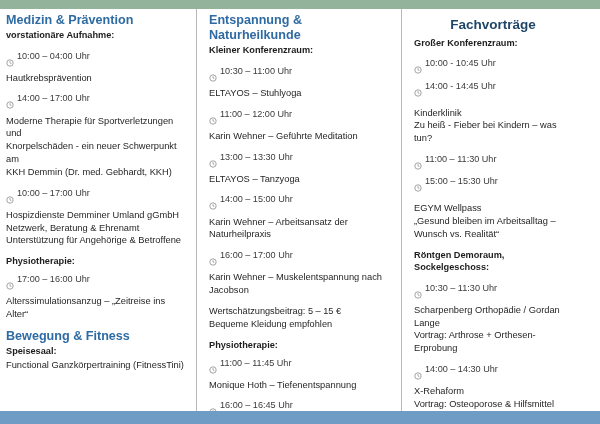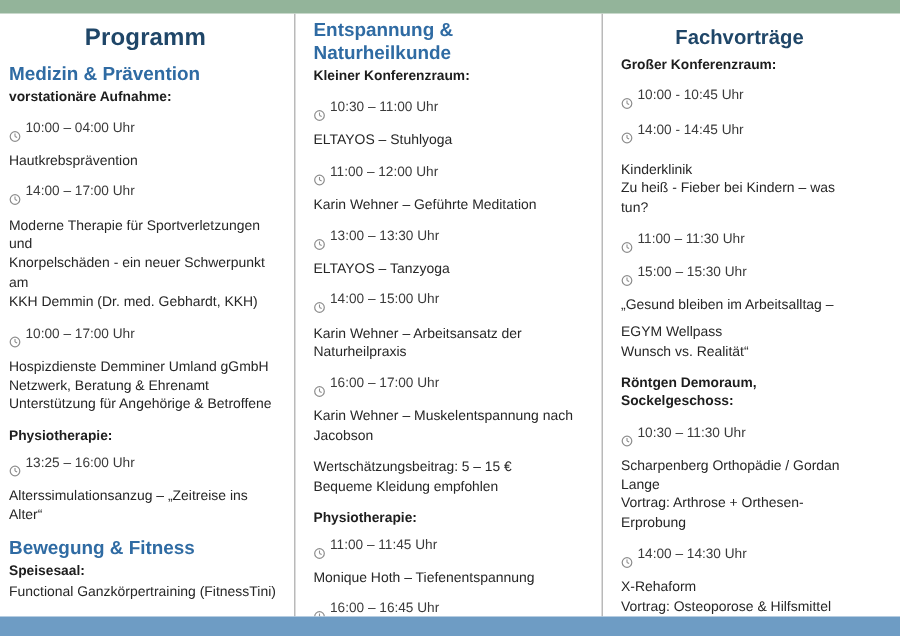--- a/index.html
+++ b/index.html
@@ -155,21 +155,20 @@
 </head>
 <body>
 
 <div class="page">
 
   <div class="topbar"></div>
 
   <div class="columns">
 
     <div class="col col-left">
-      <div class="program-title">Programm</div>
 
       <div class="section-head">Medizin &amp; Prävention</div>
       <div class="sub-head">vorstationäre Aufnahme:</div>
 
       <div class="entry blockgap">
         <div class="time-row">
           <span class="clock">
             <svg width="8" height="8" viewBox="0 0 10 10">
                 <circle cx="5" cy="5" r="4" fill="none" stroke="#8d8d8d" stroke-width="1"></circle>
                 <line x1="5" y1="5" x2="5" y2="2.6" stroke="#8d8d8d" stroke-width="0.9"></line>
@@ -217,21 +216,21 @@
 
       <div class="entry smallgap">
         <div class="time-row">
           <span class="clock">
             <svg width="8" height="8" viewBox="0 0 10 10">
                 <circle cx="5" cy="5" r="4" fill="none" stroke="#8d8d8d" stroke-width="1"></circle>
                 <line x1="5" y1="5" x2="5" y2="2.6" stroke="#8d8d8d" stroke-width="0.9"></line>
                 <line x1="5" y1="5" x2="6.8" y2="5.8" stroke="#8d8d8d" stroke-width="0.9"></line>
               </svg>
           </span>
-          <span class="time-text">13:25 – 16:00 Uhr</span>
+          <span class="time-text">17:00 – 16:00 Uhr</span>
         </div>
         <div class="desc">Alterssimulationsanzug – „Zeitreise ins Alter“</div>
       </div>
 
       <div class="section-head tight">Bewegung &amp; Fitness</div>
       <div class="sub-head">Speisesaal:</div>
 
       <div class="entry">
         <div class="desc">Functional Ganzkörpertraining (FitnessTini)</div>
       </div>
@@ -394,22 +393,22 @@
         <div class="time-row">
           <span class="clock">
             <svg width="8" height="8" viewBox="0 0 10 10">
                 <circle cx="5" cy="5" r="4" fill="none" stroke="#8d8d8d" stroke-width="1"></circle>
                 <line x1="5" y1="5" x2="5" y2="2.6" stroke="#8d8d8d" stroke-width="0.9"></line>
                 <line x1="5" y1="5" x2="6.8" y2="5.8" stroke="#8d8d8d" stroke-width="0.9"></line>
               </svg>
           </span>
           <span class="time-text">15:00 – 15:30 Uhr</span>
         </div>
+        <div class="desc smallgap">EGYM Wellpass</div>
         <div class="desc">„Gesund bleiben im Arbeitsalltag –</div>
-        <div class="desc smallgap">EGYM Wellpass</div>
         <div class="desc">Wunsch vs. Realität“</div>
       </div>
 
       <div class="sub-head">Röntgen Demoraum, Sockelgeschoss:</div>
 
       <div class="entry blockgap">
         <div class="time-row">
           <span class="clock">
             <svg width="8" height="8" viewBox="0 0 10 10">
                 <circle cx="5" cy="5" r="4" fill="none" stroke="#8d8d8d" stroke-width="1"></circle>

